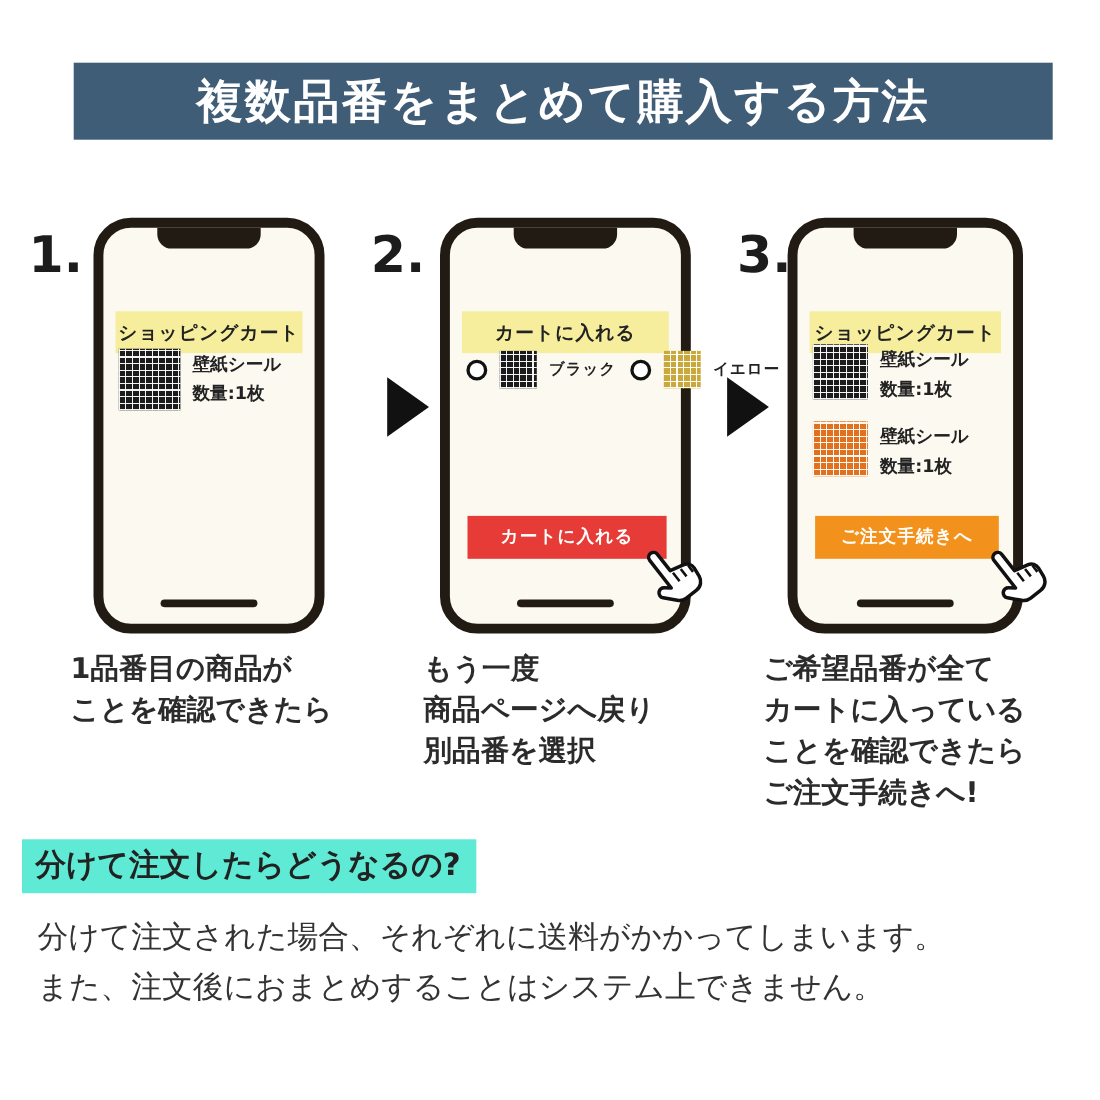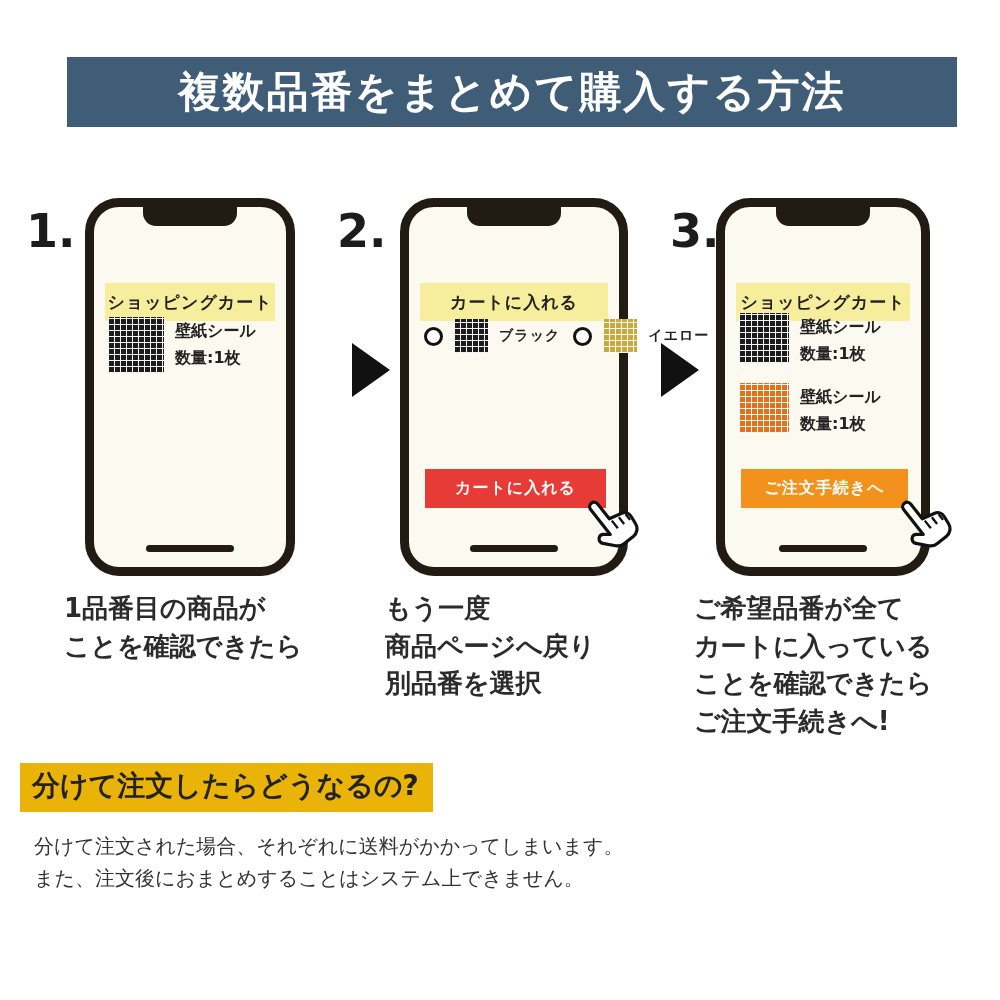--- a/index.html
+++ b/index.html
@@ -99,21 +99,21 @@
   .c1 { left:64px;  top:590px; }
   .c2 { left:385px; top:590px; }
   .c3 { left:694px; top:590px; }
   
   .footer-heading { position:absolute; left:20px; top:763px; }
   .footer-heading .hl {
     display:inline-block; padding:4px 14px 7px 12px;
     font-size:28px; font-weight:bold; color:#222; white-space:nowrap;
   }
   .footer-body {
-    position:absolute; left:34px; top:830px; font-size:20px; font-weight:500;
+    position:absolute; left:34px; top:830px; font-size:28px; font-weight:500;
     color:#333; line-height:1.6; white-space:pre-line;
   }
 </style>
 </head>
 <body>
 
 <div class="page">
 
   <header class="title-bar" style="background-color: rgb(63, 93, 119); margin-left: 12px;">
     <h1>複数品番をまとめて購入する方法</h1>
@@ -192,18 +192,18 @@
 ことを確認できたら</div>
   <div class="caption c3">ご希望品番が全て
 カートに入っている
 ことを確認できたら
 ご注文手続きへ!</div>
   <div class="caption c2">もう一度
 商品ページへ戻り
 別品番を選択</div>
 
   <div class="footer-heading">
-    <span class="hl" style="background-color: #eab308;">分けて注文したらどうなるの?</span>
+    <span class="hl" style="background-color: #5eead4;">分けて注文したらどうなるの?</span>
   </div>
   <div class="footer-body">分けて注文された場合、それぞれに送料がかかってしまいます。
 また、注文後におまとめすることはシステム上できません。</div>
 
 </div>
 
 </body></html>

